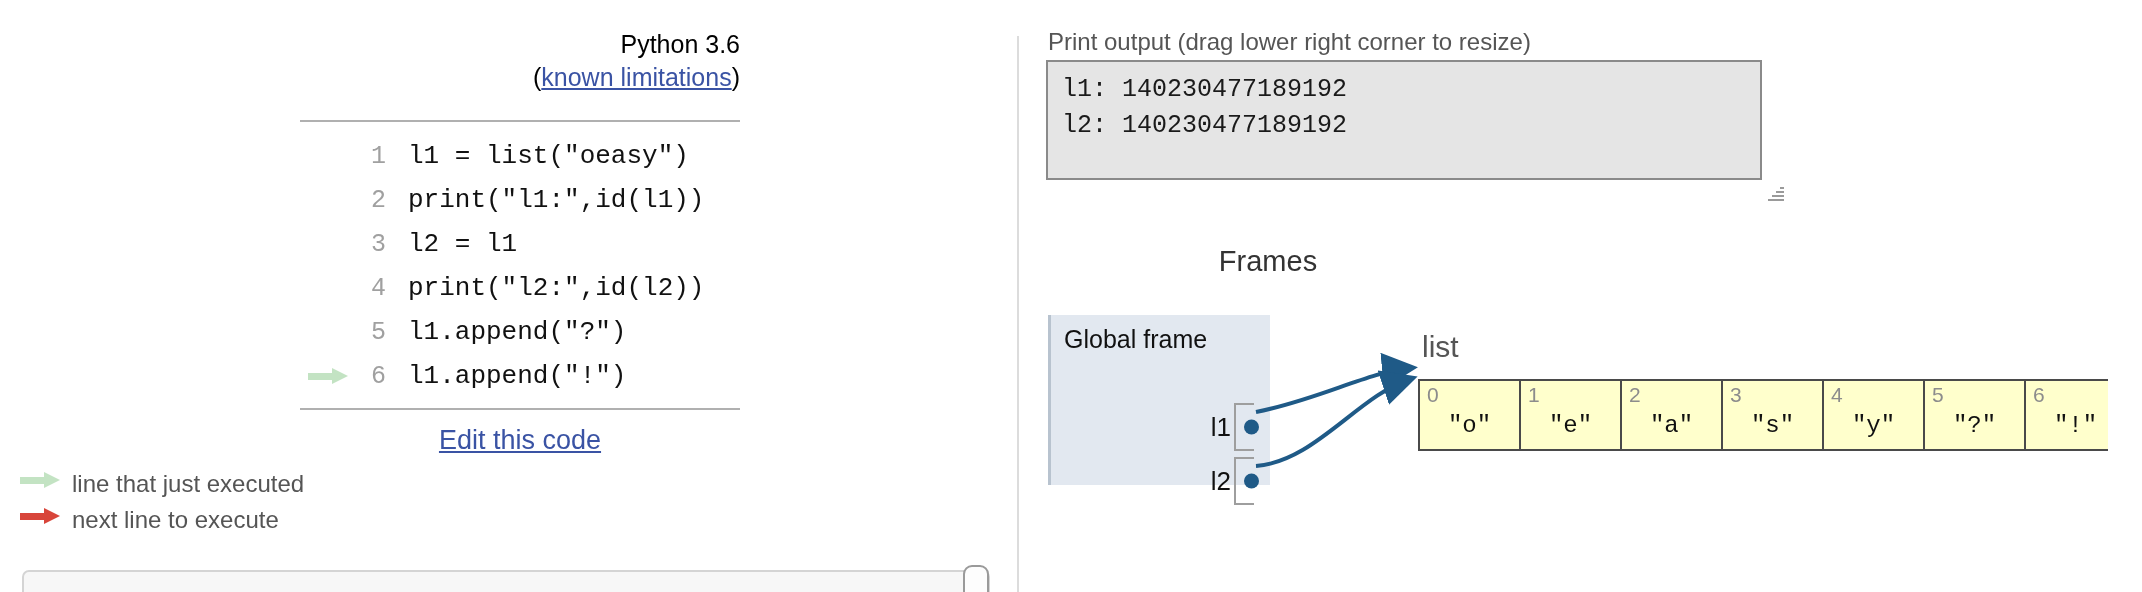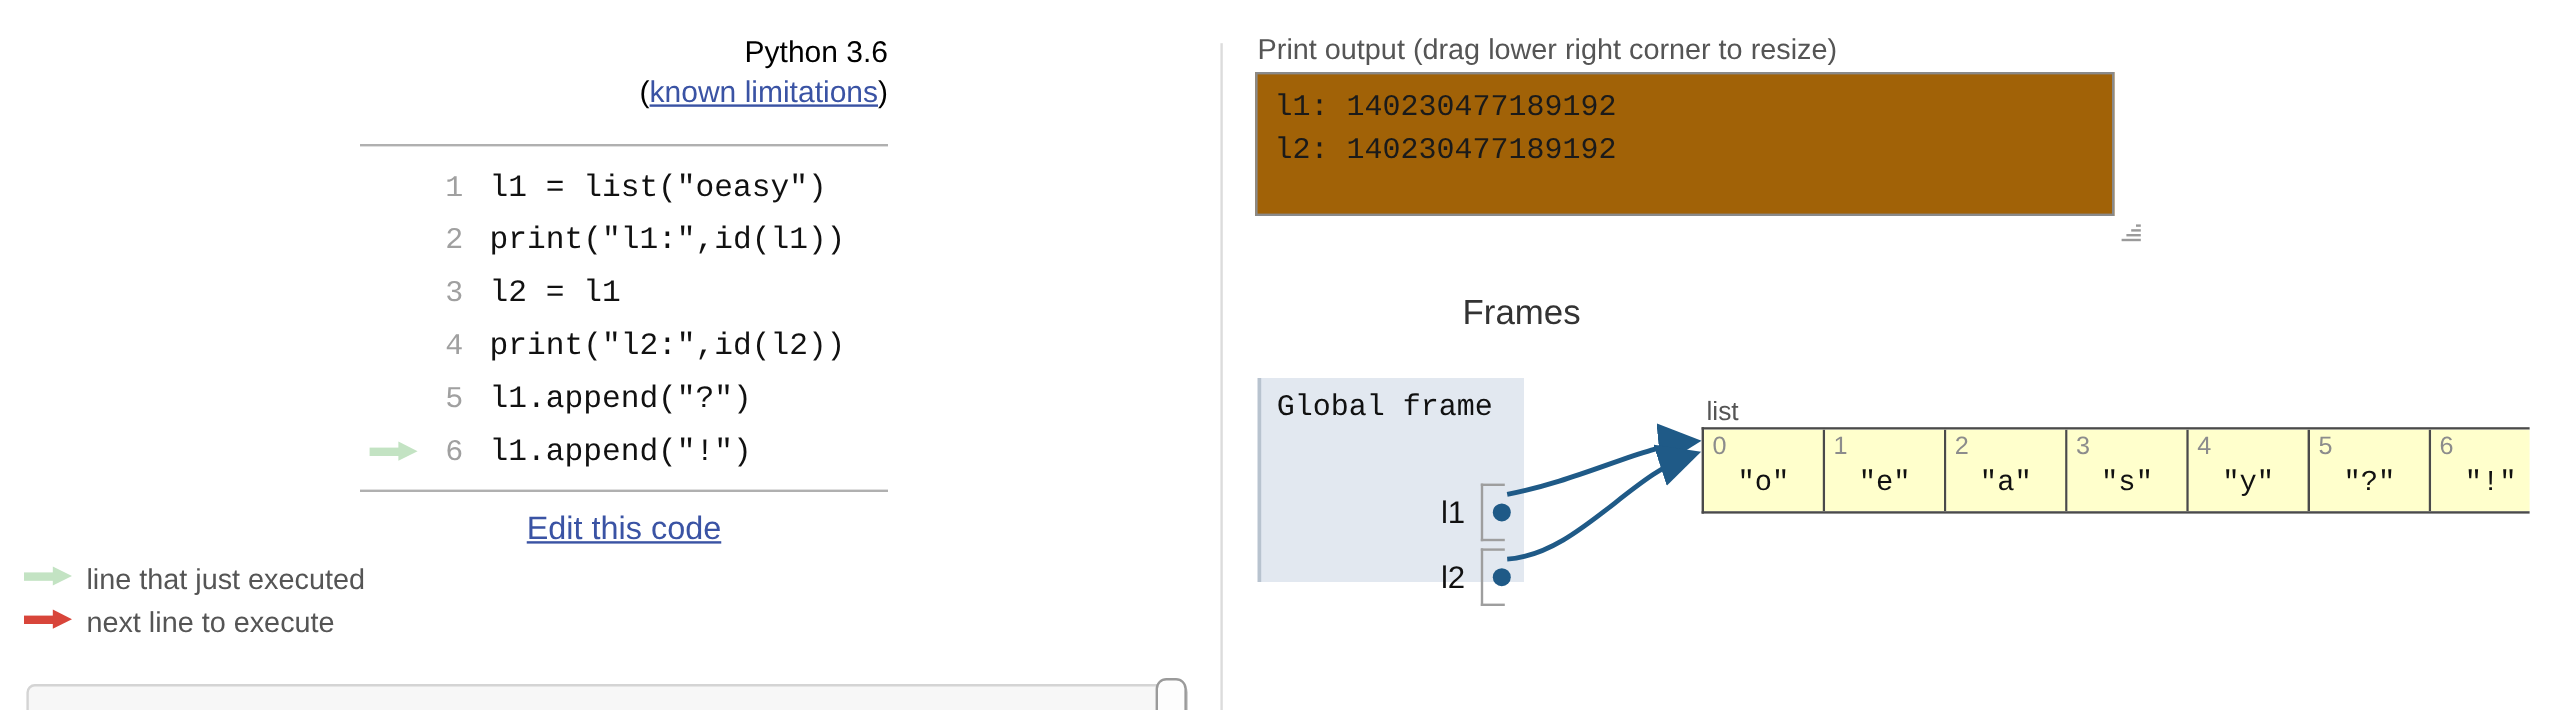--- a/index.html
+++ b/index.html
@@ -192,21 +192,21 @@
     color: #555555;
     white-space: nowrap;
   }
   #print-output-box {
     position: absolute;
     left: 28px;
     top: 60px;
     width: 716px;
     height: 120px;
     border: 2px solid #8a8a8a;
-    background: #a16207;
+    background: #e5e5e5;
     box-sizing: border-box;
     padding: 10px 14px;
     font-family: "Liberation Mono", monospace;
     font-size: 25px;
     line-height: 1.42;
     color: #1a1a1a;
     white-space: pre;
     overflow: hidden;
   }
   #resize-grip {
@@ -258,36 +258,36 @@
   #global-frame .frame-left-edge {
     position: absolute;
     left: 0; top: 0;
     width: 3px; height: 100%;
     background: #b8c3cf;
   }
   #frame-title {
     position: absolute;
     left: 16px;
     top: 10px;
-    font-family: Liberation Mono, monospace;
+    font-family: Liberation Sans, sans-serif;
     font-size: 25px;
     color: #111111;
     white-space: pre;
   }
   .var-row {
     position: absolute;
     right: 0;
     display: flex;
     align-items: center;
     height: 48px;
   }
   .var-row .var-name {
     font-size: 26px;
     color: #111111;
-    padding-right: 13px;
+    padding-right: 3px;
     font-family: "Liberation Sans", sans-serif;
   }
   .var-row .var-bracket {
     position: relative;
     width: 36px;
     height: 48px;
   }
   .var-row .var-bracket .bk-top,
   .var-row .var-bracket .bk-bot {
     position: absolute;
@@ -322,24 +322,24 @@
     height: 592px;
     pointer-events: none;
   }
 
   #list-object {
     position: absolute;
     left: 400px;
     top: 330px;
   }
   #list-type-label {
-    font-size: 22px;
+    font-size: 30px;
     color: #555555;
     padding-left: 4px;
-    margin-bottom: 0;
+    margin-bottom: 15px;
   }
   #list-cells {
     display: flex;
     border: 2px solid #4a4a4a;
     border-right: none;
     box-sizing: border-box;
     width: 690px;
     overflow: hidden;
   }
   .list-cell {

